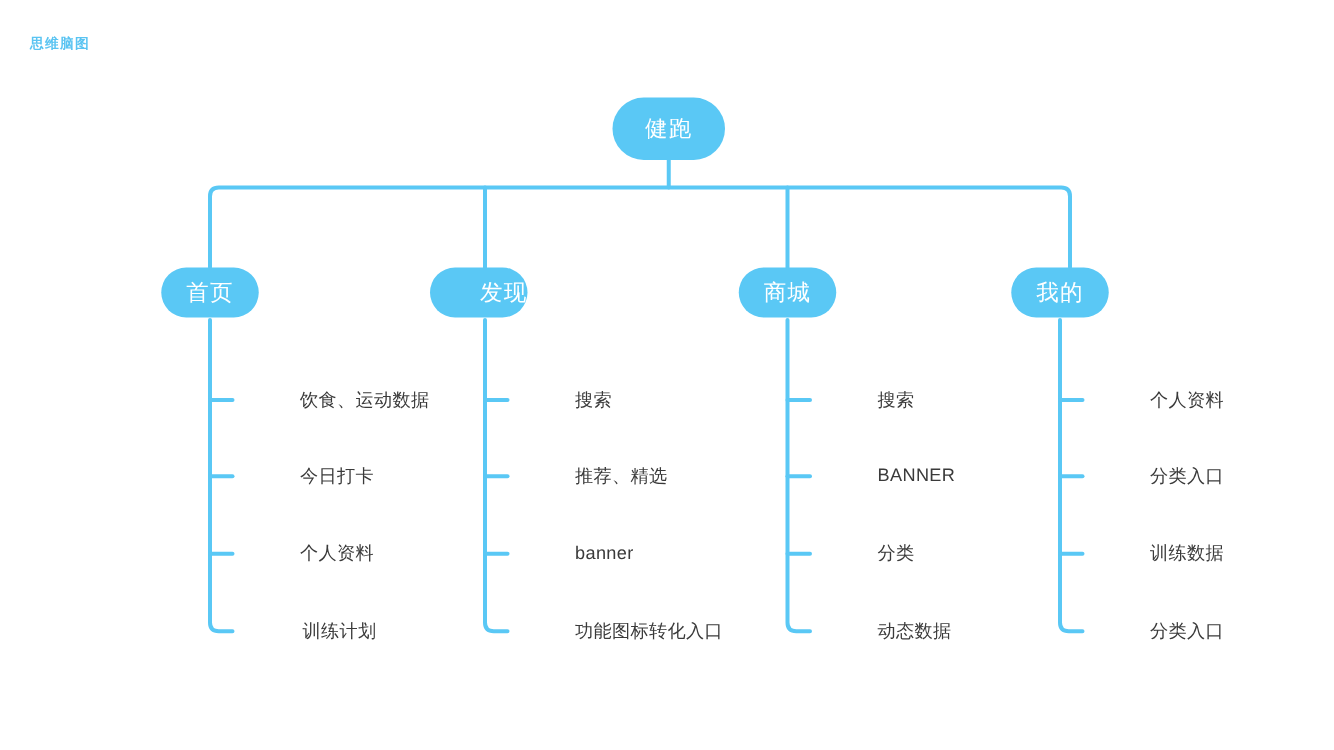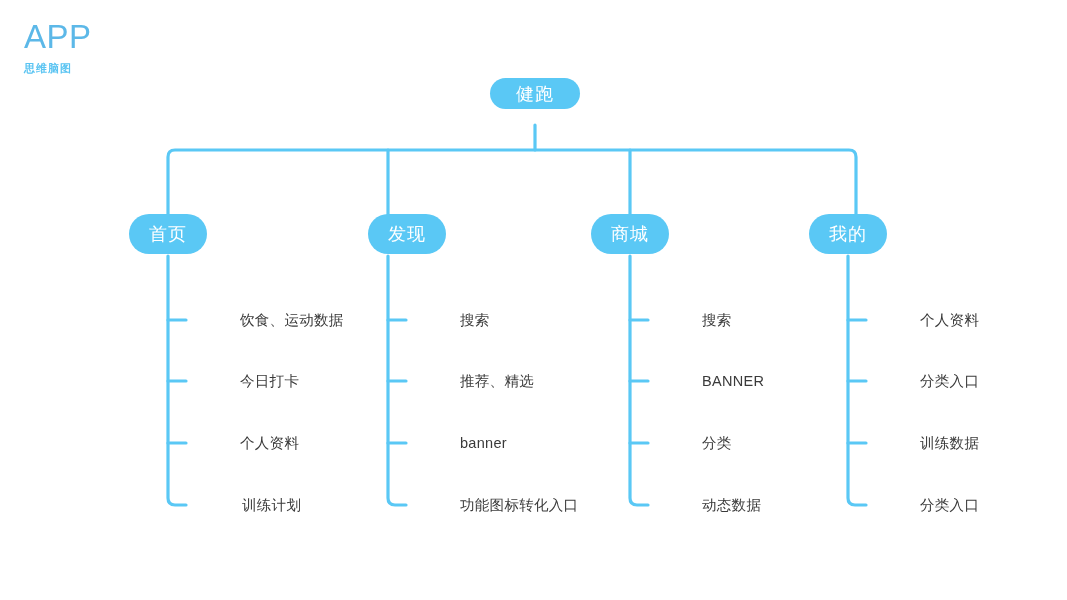--- a/index.html
+++ b/index.html
@@ -58,21 +58,21 @@
     justify-content: center;
     font-size: 18px;
     letter-spacing: 1px;
     box-sizing: border-box;
     user-select: none;
   }
   #node-root {
     left: 490px;
     top: 78px;
     width: 90px;
-    height: 31px;
+    height: 50px;
   }
   .pill-branch {
     width: 78px;
     height: 40px;
     top: 214px;
   }
   
   .leaf-label {
     position: absolute;
     font-size: 14.5px;
@@ -83,21 +83,20 @@
     user-select: none;
     margin-left: 44px;
   }
 </style>
 </head>
 <body>
 
 <div id="canvas">
 
   <div id="title-block">
-    <span class="title-line">APP</span>
     <span id="subtitle">思维脑图</span>
   </div>
 
   <svg id="connectors" viewBox="0 0 1067 600" xmlns="http://www.w3.org/2000/svg">
       <path d="M 535 125 L 535 150" fill="none" stroke="#5AC8F5" stroke-width="3.2" stroke-linecap="round" stroke-linejoin="round"></path>
       <path d="M 168 214 L 168 157 Q 168 150 175 150 L 849 150 Q 856 150 856 157 L 856 214" fill="none" stroke="#5AC8F5" stroke-width="3.2" stroke-linecap="round" stroke-linejoin="round"></path>
       <path d="M 168 256 L 168 498 Q 168 505 175 505 L 186 505" fill="none" stroke="#5AC8F5" stroke-width="3.2" stroke-linecap="round" stroke-linejoin="round"></path>
       <path d="M 168 320 L 186 320" fill="none" stroke="#5AC8F5" stroke-width="3.2" stroke-linecap="round" stroke-linejoin="round"></path>
       <path d="M 168 381 L 186 381" fill="none" stroke="#5AC8F5" stroke-width="3.2" stroke-linecap="round" stroke-linejoin="round"></path>
       <path d="M 168 443 L 186 443" fill="none" stroke="#5AC8F5" stroke-width="3.2" stroke-linecap="round" stroke-linejoin="round"></path>
@@ -122,21 +121,21 @@
   </div>
 
   <div id="nodes-layer">
       <div class="pill pill-branch" style="left: 129px;">
         <span>首页</span>
       </div>
       <div class="leaf-label" style="left: 196px; top: 320px;">饮食、运动数据</div>
       <div class="leaf-label" style="left: 196px; top: 381px;">今日打卡</div>
       <div class="leaf-label" style="left: 196px; top: 443px;">个人资料</div>
       <div class="leaf-label" style="left: 198px; top: 505px; font-family: Liberation Mono, monospace;">训练计划</div>
-      <div class="pill pill-branch" style="left: 368px;">
+      <div class="pill pill-branch" style="left: 344px; justify-content: flex-end;">
         <span>发现</span>
       </div>
       <div class="leaf-label" style="left: 416px; top: 320px;">搜索</div>
       <div class="leaf-label" style="left: 416px; top: 381px;">推荐、精选</div>
       <div class="leaf-label" style="left: 416px; top: 443px;">banner</div>
       <div class="leaf-label" style="left: 416px; top: 505px;">功能图标转化入口</div>
       <div class="pill pill-branch" style="left: 591px;">
         <span>商城</span>
       </div>
       <div class="leaf-label" style="left: 658px; top: 320px;">搜索</div>

